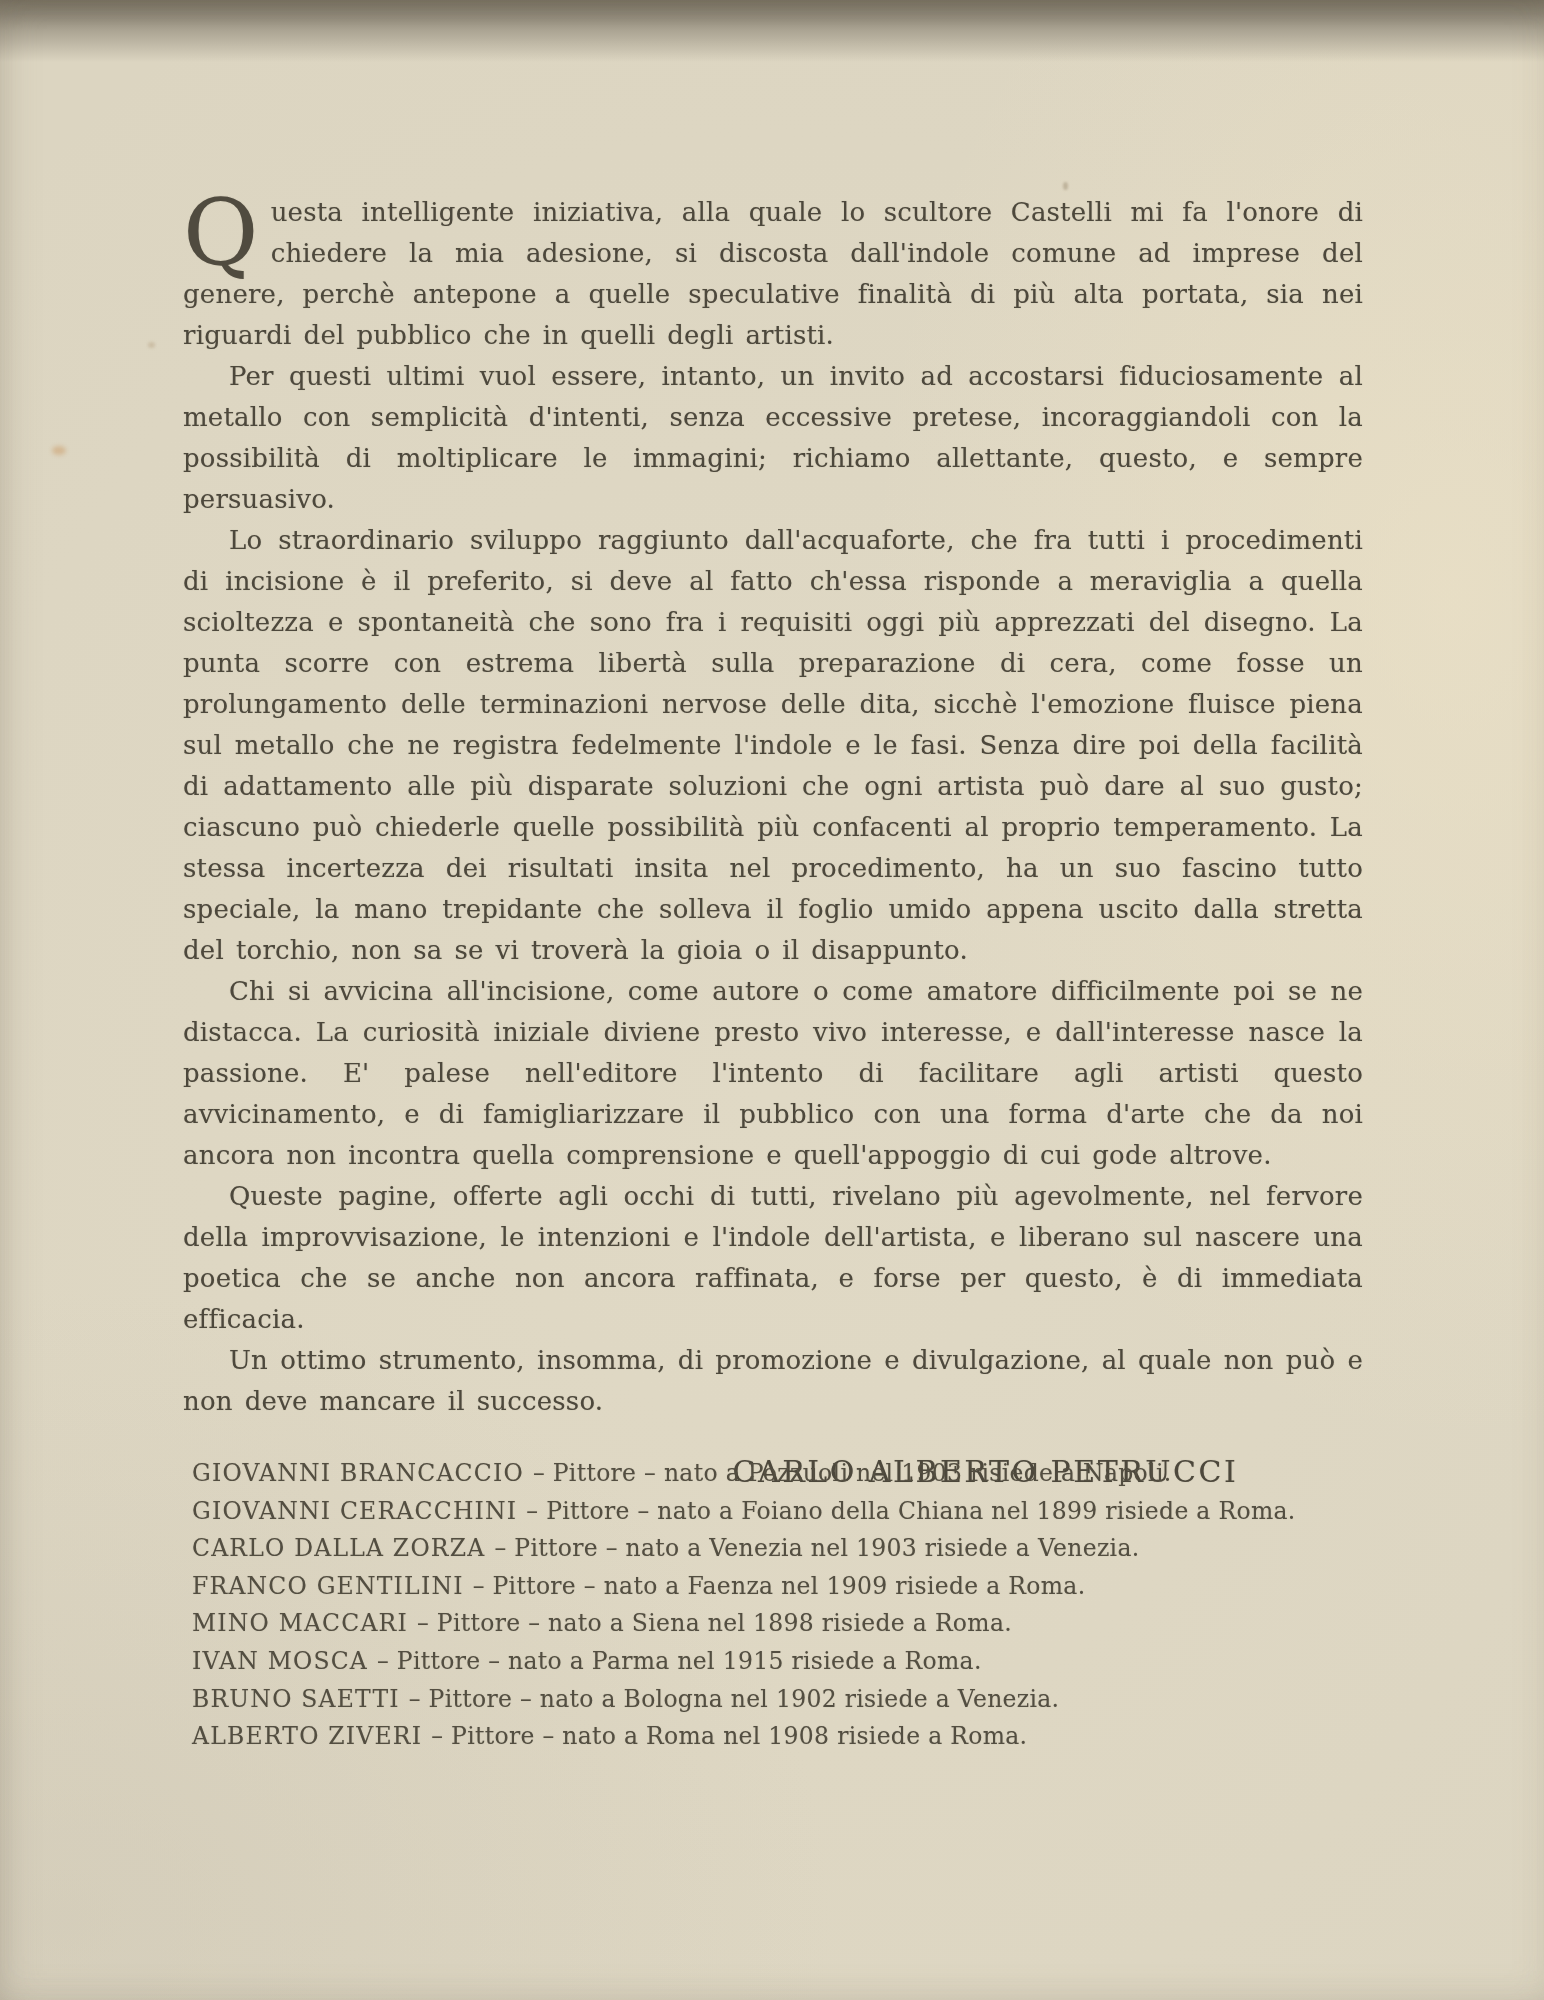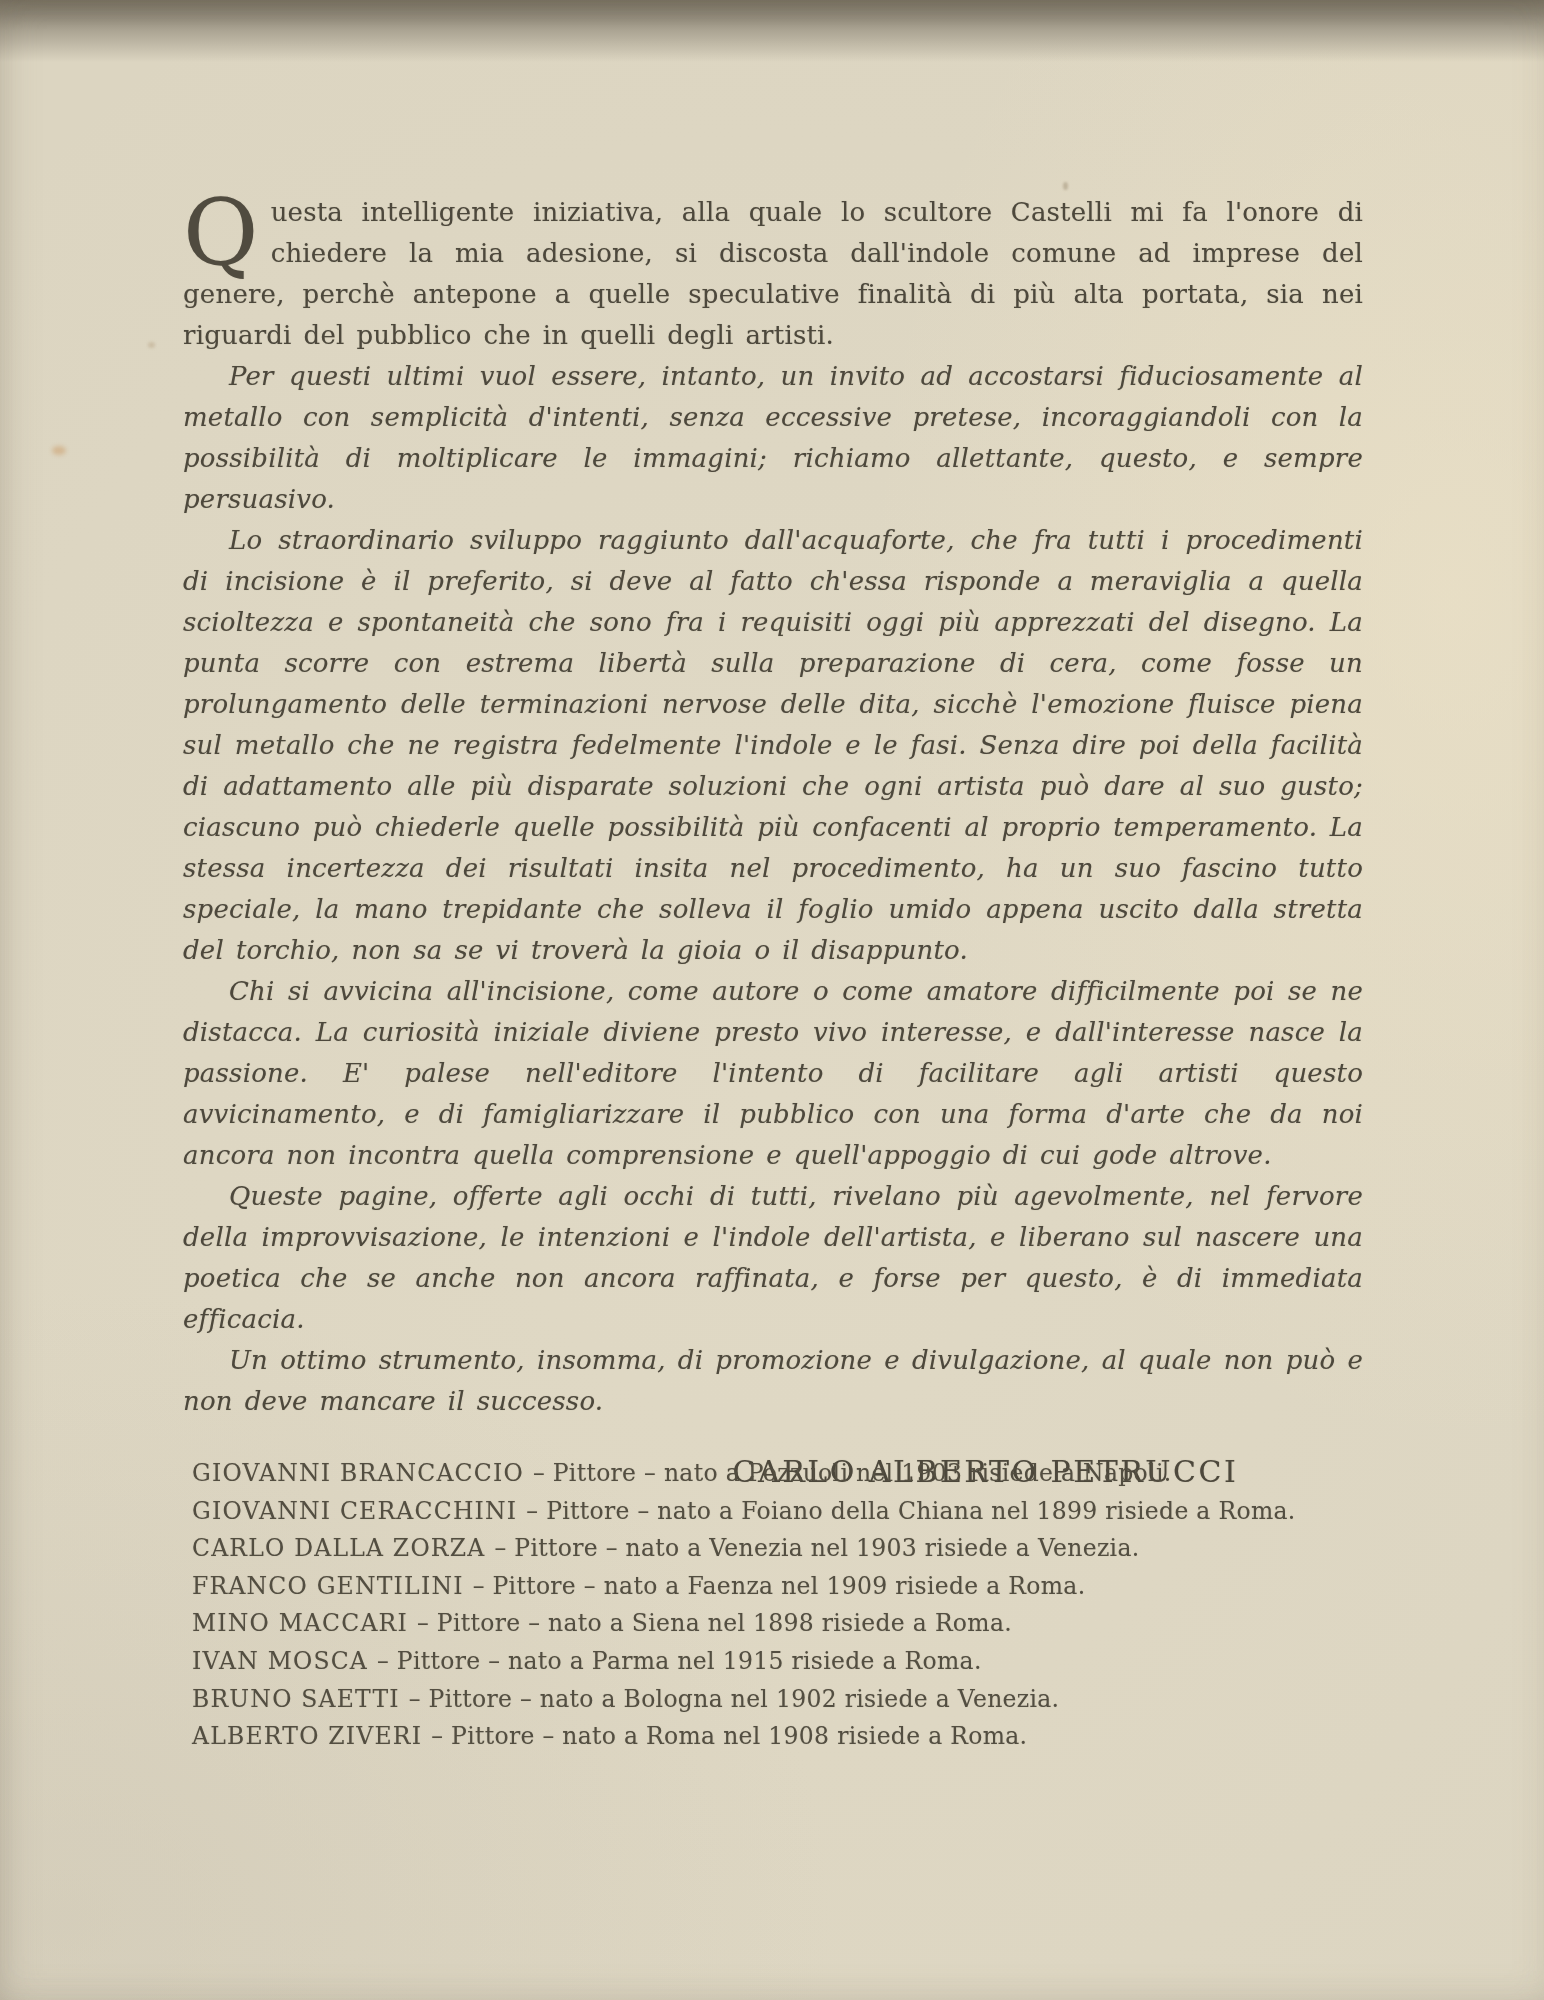--- a/index.html
+++ b/index.html
@@ -40,21 +40,21 @@
   .para {
     margin: 0;
     font-size: 26px;
     line-height: 41px;
     text-align: justify;
     word-spacing: 3.5px;
     letter-spacing: 0.2px;
     color: #4d483c;
     text-shadow: 0 0 1px rgba(77,72,60,0.30);
   }
-  .para.indent { text-indent: 46px; font-style: italic; }
+  .para.indent { text-indent: 46px; }
   .dropcap {
     float: left;
     font-size: 92px;
     line-height: 74px;
     padding: 4px 12px 0 0;
     color: #504b3f;
   }
   .signature { width: 64%; margin-left: auto; margin-top: 28px; text-align: center; }
   .sig-name {
     font-size: 30px; letter-spacing: 2.5px; line-height: 44px;

